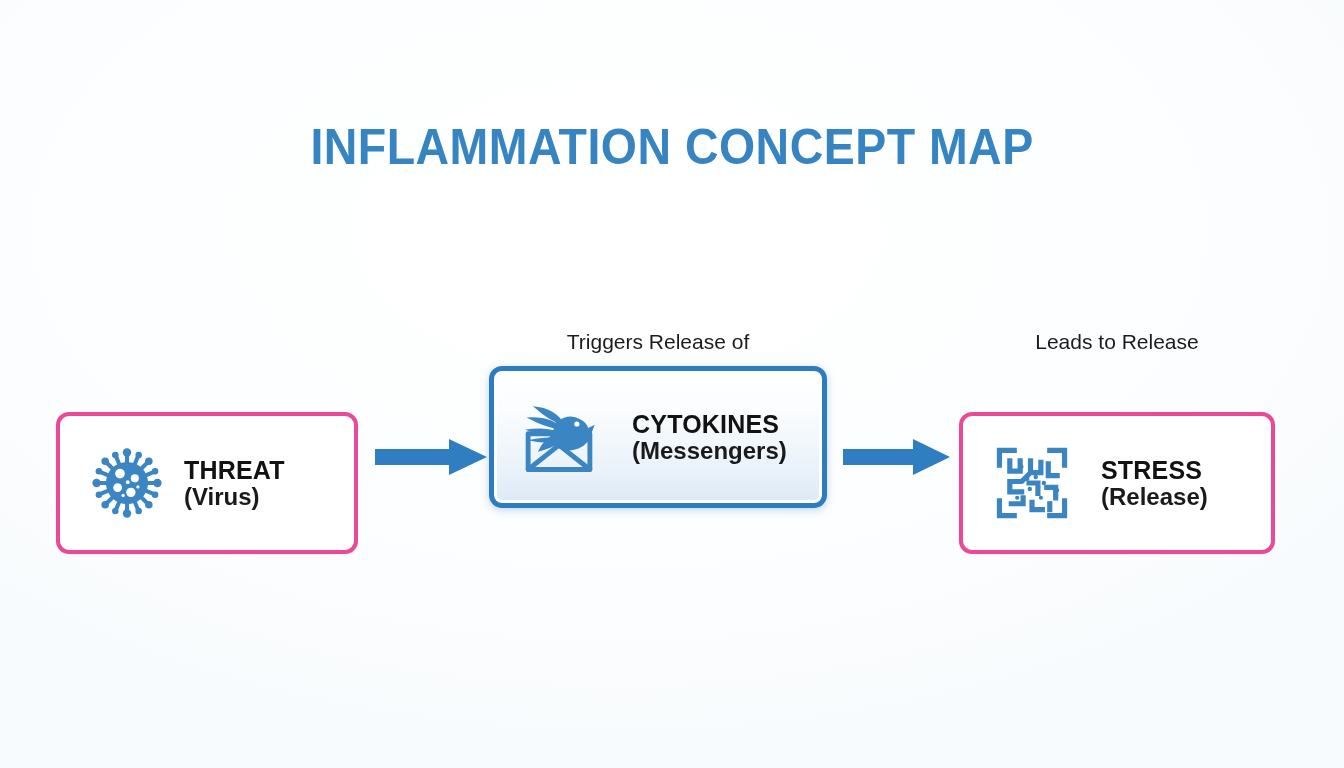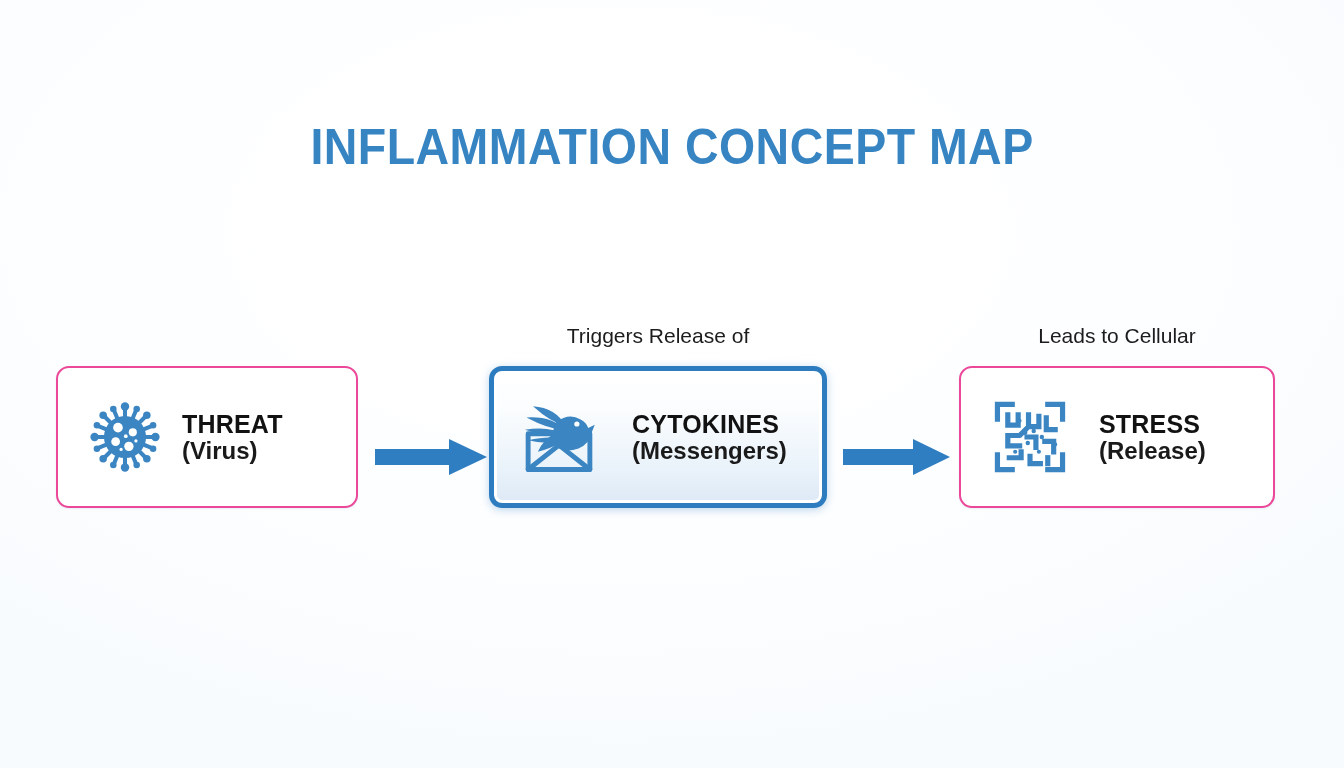--- a/index.html
+++ b/index.html
@@ -49,43 +49,44 @@
     height: 210px;
   }
 
   .node-wrap {
     position: absolute;
     top: 0;
   }
 
   .connector-label {
     position: absolute;
-    top: 4px;
+    top: 10px;
     left: 0;
     width: 100%;
     text-align: center;
     font-size: 21px;
     color: #1c1c1c;
     white-space: nowrap;
   }
 
   .node {
     position: absolute;
     top: 46px;
     box-sizing: border-box;
     display: flex;
     flex-direction: row;
     align-items: center;
     border-radius: 13px;
     background: #ffffff;
   }
 
   .node.plain {
-    border: 2px solid #ec4899;
+    border: 4px solid #ec4899;
     box-shadow: 0 1px 2px rgba(70,130,180,0.10);
+    margin-top: 46px;
   }
 
   .node.highlight {
     border: 5px solid #2c7cbf;
     background: linear-gradient(180deg, #ffffff 0%, #fbfdfe 28%, #e9f2fa 76%, #dde9f6 100%);
     box-shadow:
       0 0 0 3px #ffffff inset,
       0 2px 9px rgba(44,124,191,0.30);
   }
 
@@ -239,21 +240,21 @@
   </div>
 
   <span class="arrow" style="left:843px;">
     <svg width="108" height="38" viewBox="0 0 108 38">
       <path d="M0 11 L70 11 L70 1 L107 19 L70 37 L70 27 L0 27 Z" fill="#2f7ec2"></path>
     </svg>
   </span>
 
   <div class="node-wrap" style="left:959px; width:316px;">
 
-    <div class="connector-label">Leads to Cellular</div>
+    <div class="connector-label">Leads to Release</div>
 
     <div class="node plain" style="left:0; width:316px; height:142px; padding-left:32px; gap:32px;">
 
       <span class="node-icon">
         <svg width="74" height="74" viewBox="0 0 100 100">
           <g stroke="#3a85c2" fill="none" stroke-width="7" stroke-linecap="square">
 
             <path d="M6 26 L6 6 L26 6"></path>
             <path d="M74 6 L94 6 L94 26"></path>
             <path d="M6 74 L6 94 L26 94"></path>

